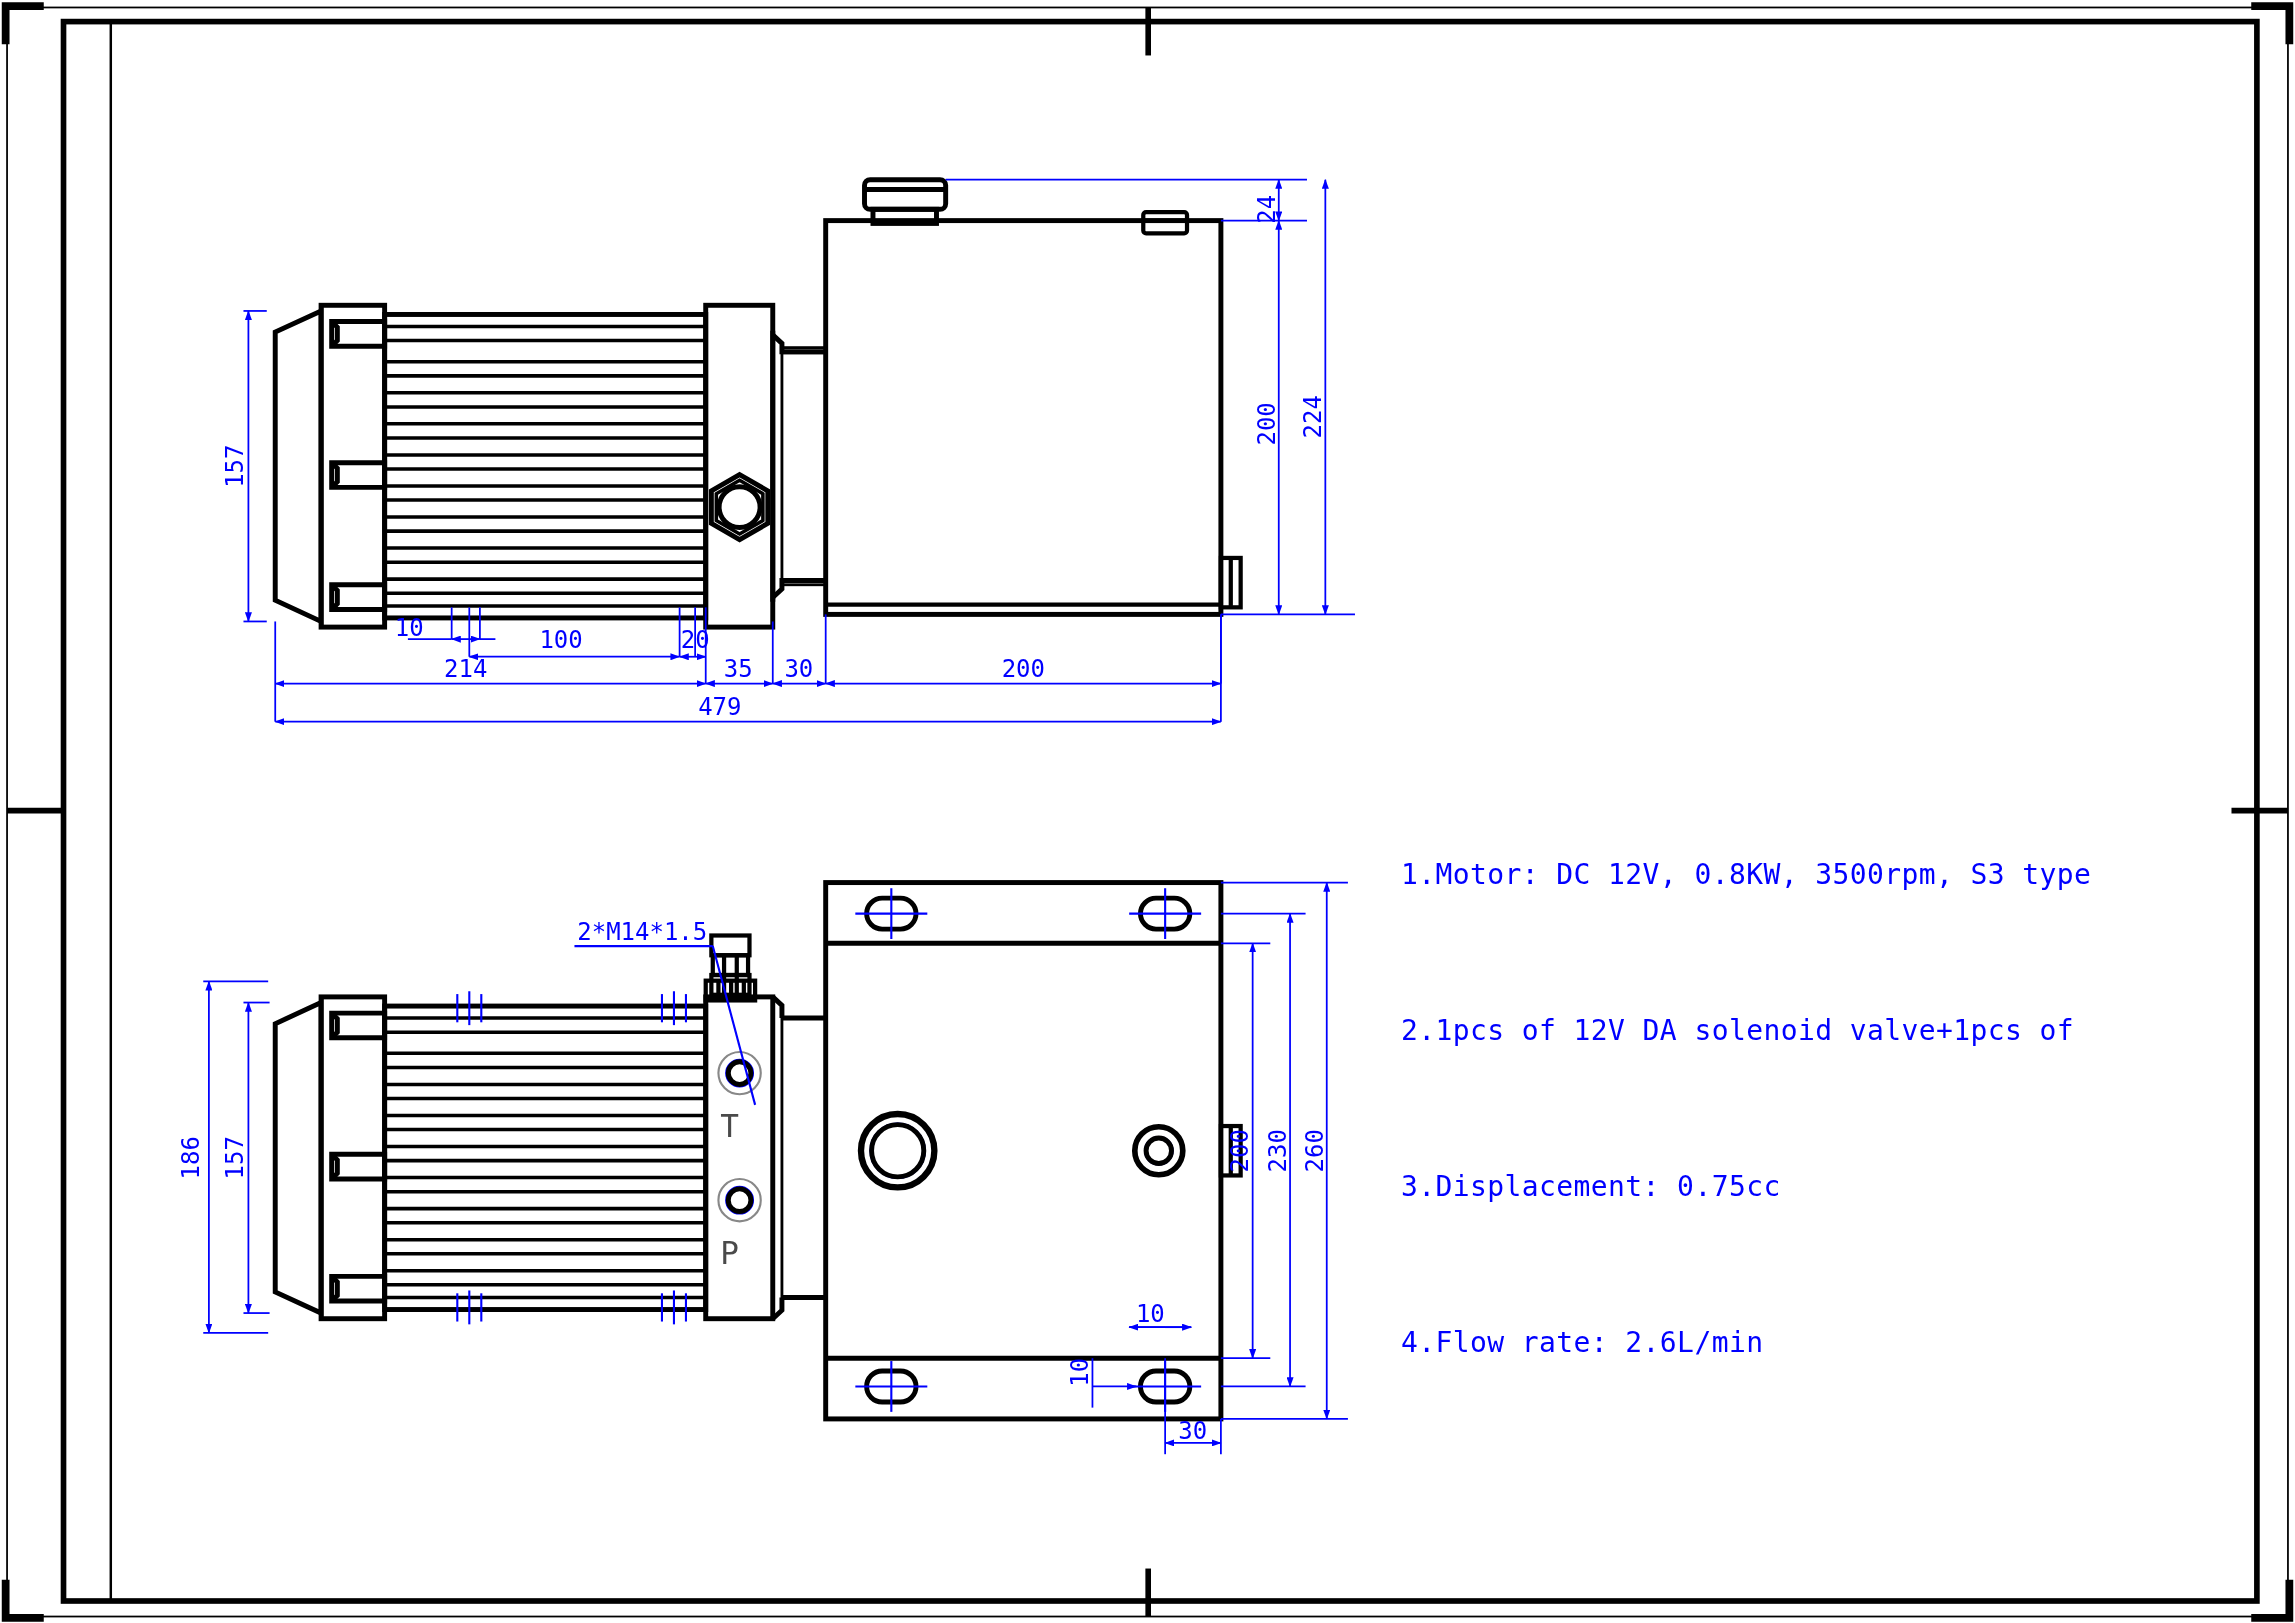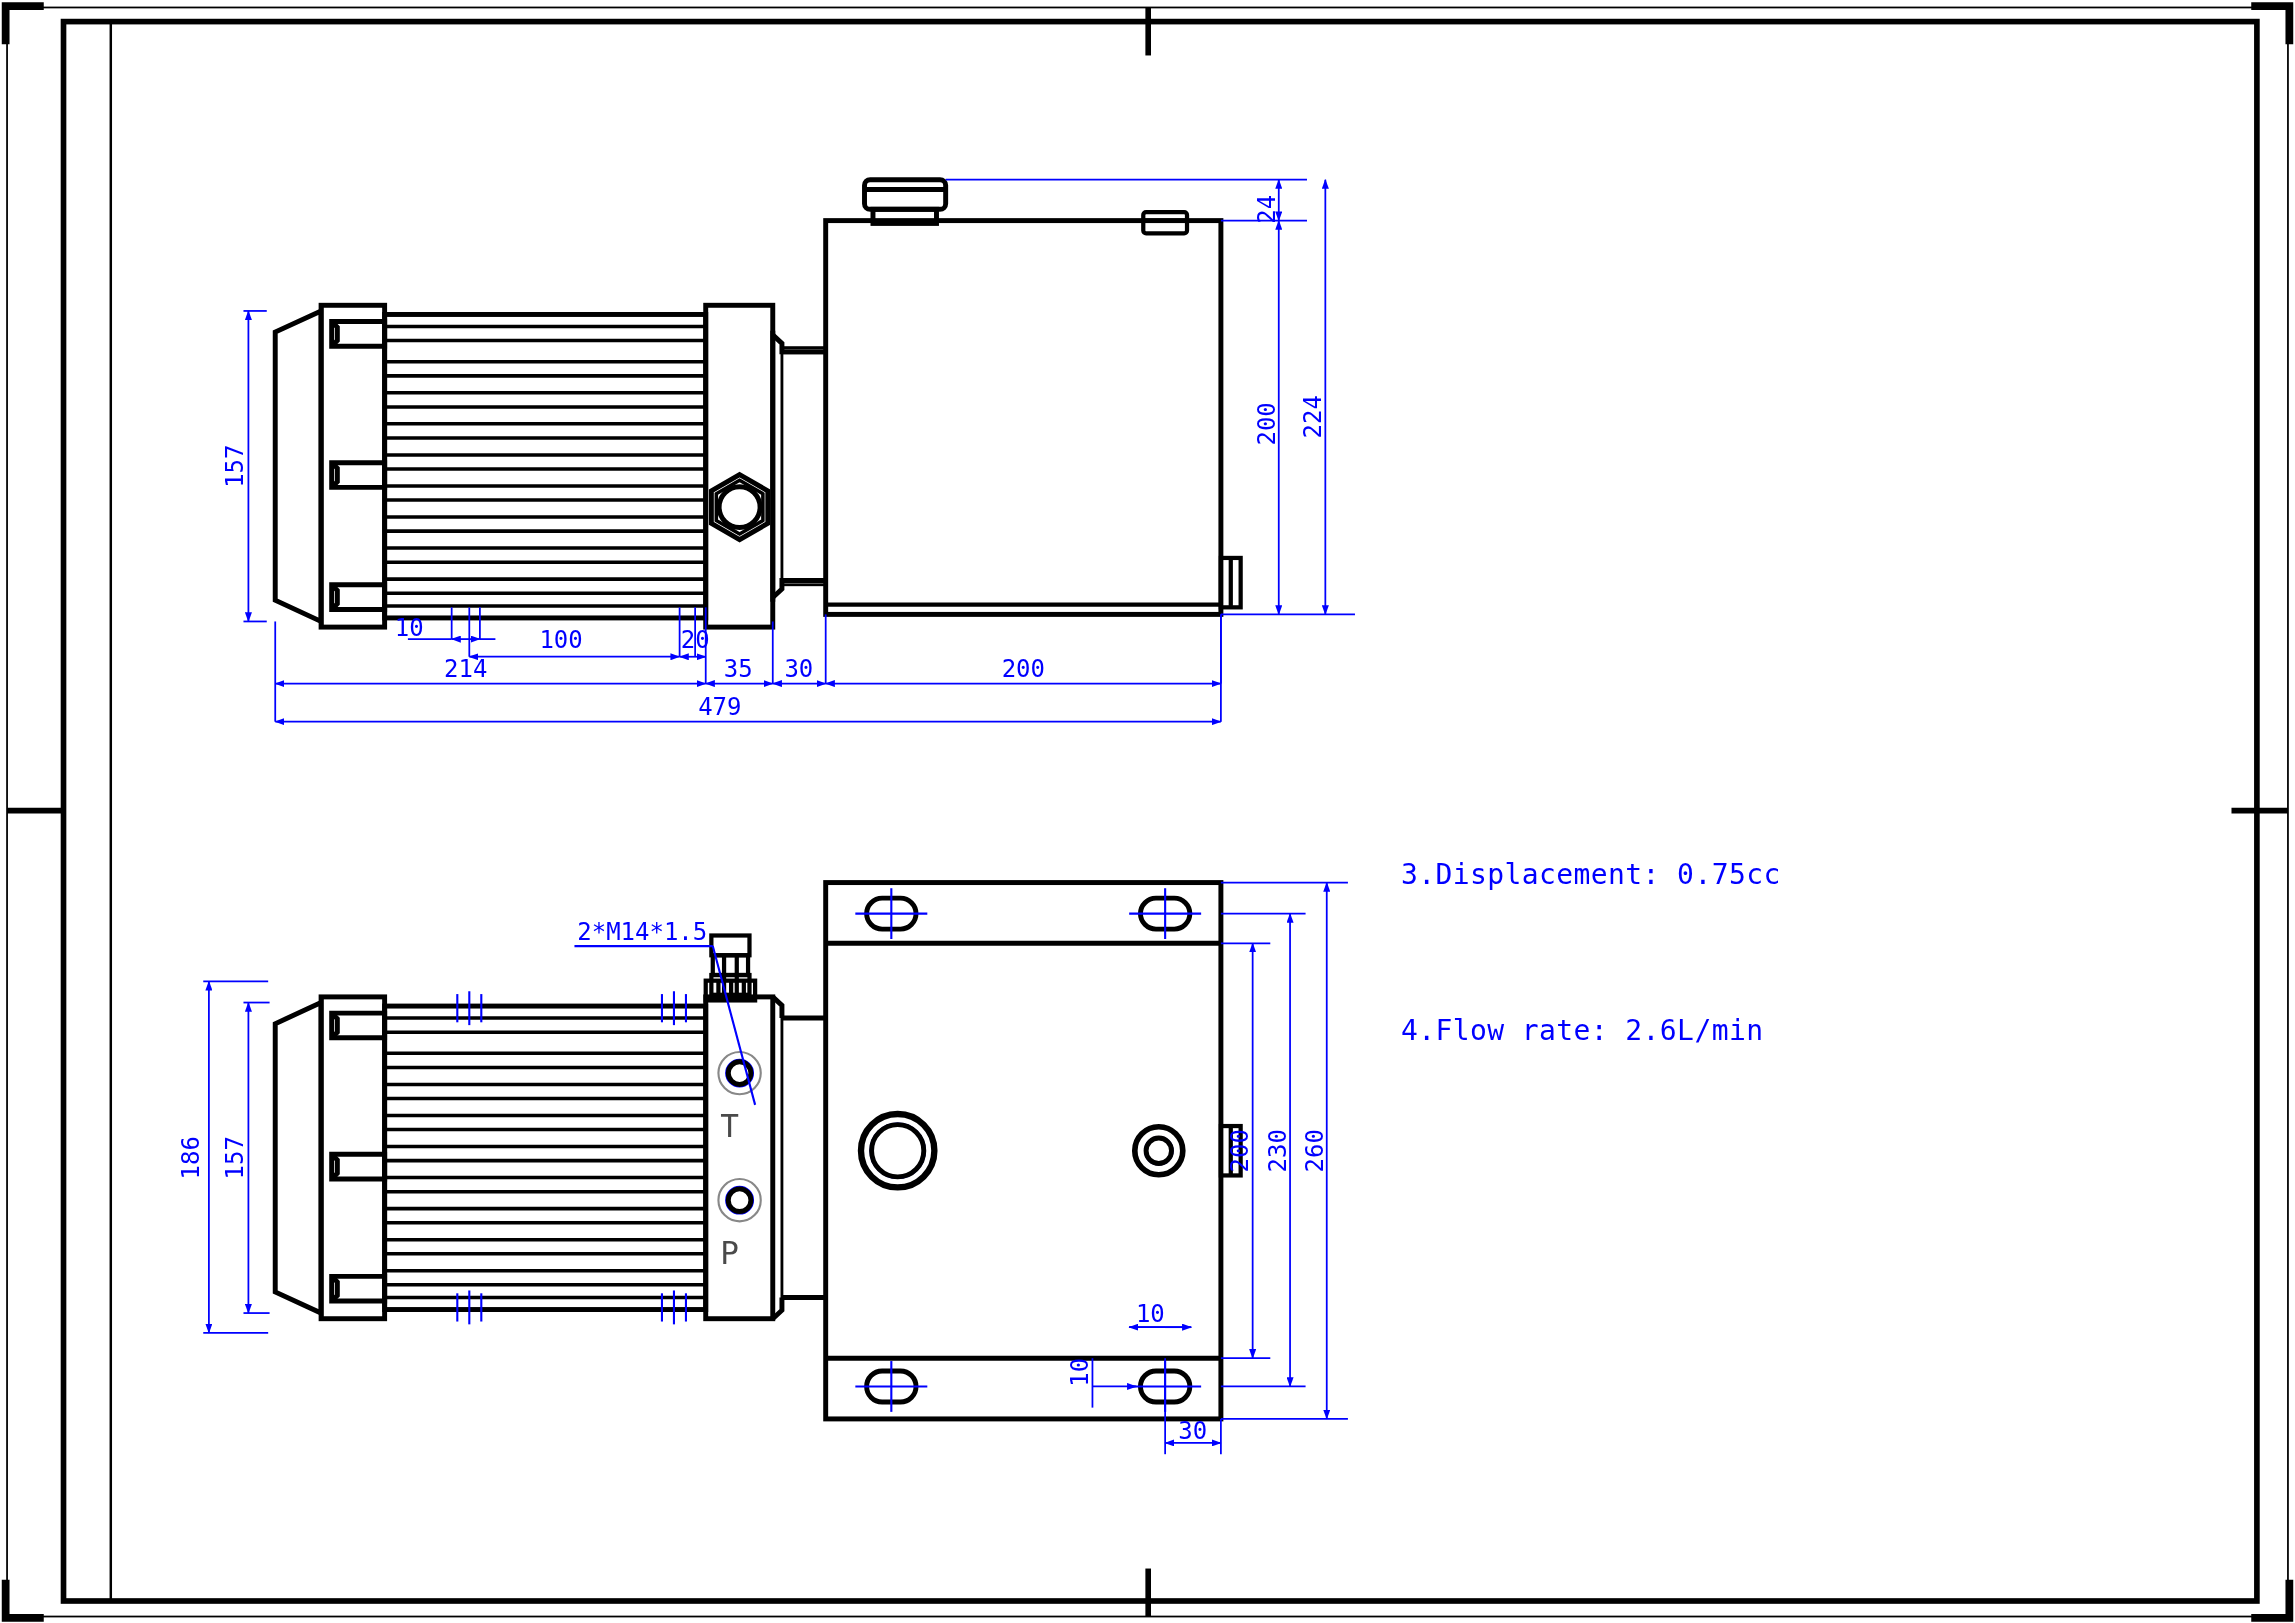--- a/index.html
+++ b/index.html
@@ -378,20 +378,22 @@
 
     <g font-family="DejaVu Sans Mono, monospace" font-size="44" fill="#4a4a4a">
       <text x="1034" y="1610" text-anchor="middle">T</text>
       <text x="1034" y="1790" text-anchor="middle">P</text>
     </g>
   </g>
 
 </svg>
 
 <div class="notes">
+  <span class="note-line"><span>1.</span><span>Motor: DC 12V, 0.8KW, 3500rpm, S3 type</span></span>
+  <span class="note-line"><span>2.</span><span>1pcs of 12V DA solenoid valve+1pcs of</span></span>
   <span class="note-line"><span>3.</span><span>Displacement: 0.75cc</span></span>
   <span class="note-line"><span>4.</span><span>Flow rate: 2.6L/min</span></span>
   
   
 </div>
 
 </div>
 
 
 </body></html>

